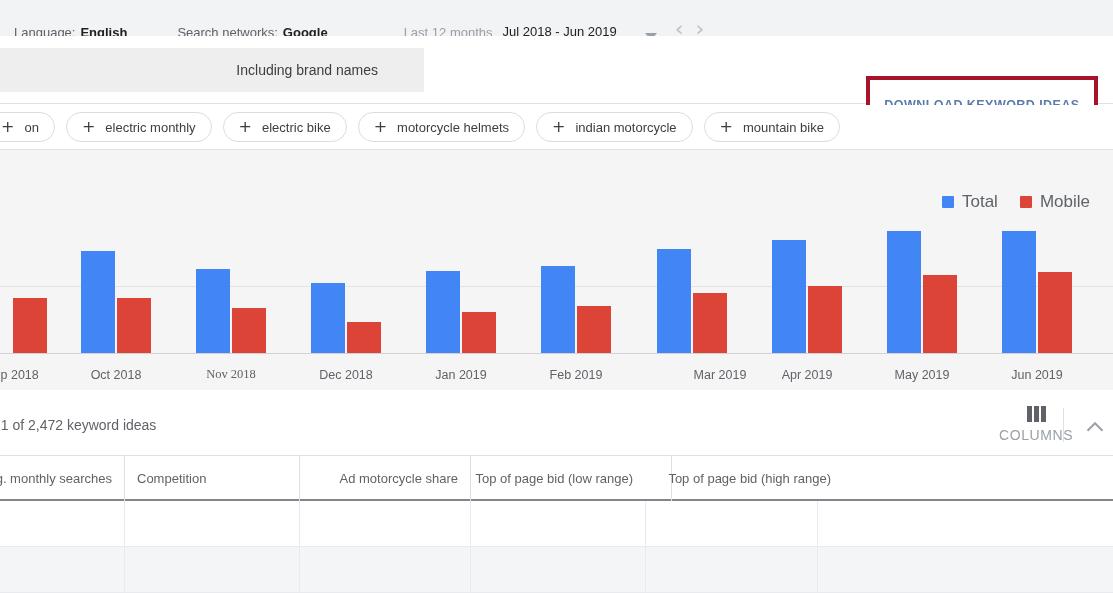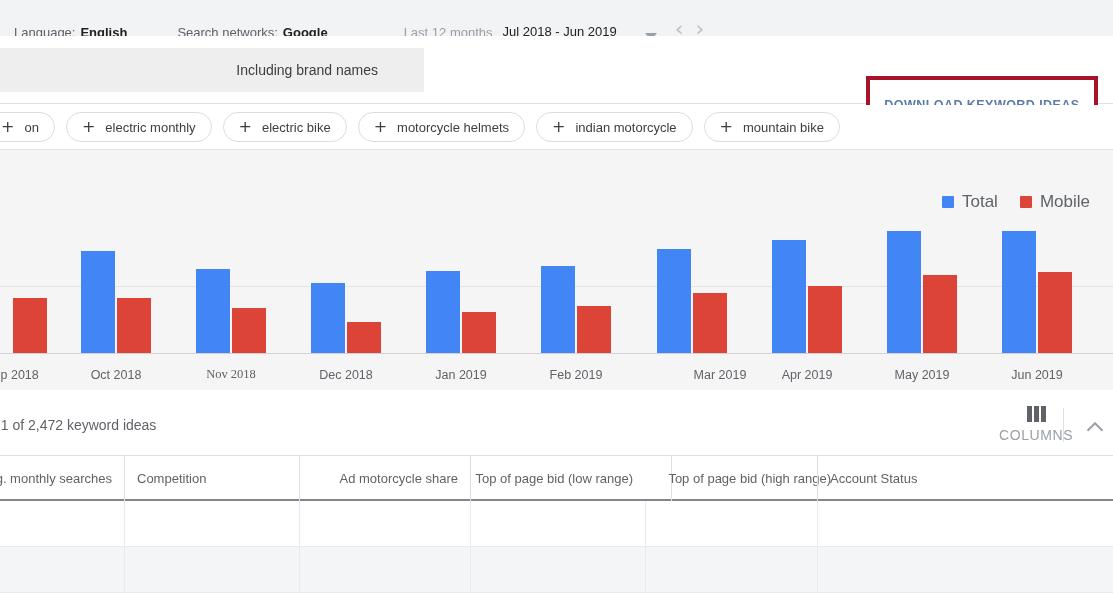--- a/index.html
+++ b/index.html
@@ -288,21 +288,20 @@
   </svg>
 </div>
 
 <div class="table">
   <div class="thead" id="thead">
       <div class="th right noborder" style="left: 0px; width: 124px;">vg. monthly searches</div>
       <div class="th" style="left: 124px; width: 175px;">Competition</div>
       <div class="th right" style="left: 299px; width: 171px;">Ad motorcycle share</div>
       <div class="th right" style="left: 470px; width: 175px; padding-left: 44px;">Top of page bid (low range)</div>
       <div class="th right" style="left: 631px; width: 172px; margin-left: 40px;">Top of page bid (high range)</div>
-      <div class="th" style="left: 817px; width: 296px;">Account Status</div>
     </div>
   <div id="tbody">
       <div class="trow">
         <div class="cell" style="left: 0px; width: 124px; border-left: 0px;"></div>
         <div class="cell" style="left: 124px; width: 175px;"></div>
         <div class="cell" style="left: 299px; width: 171px;"></div>
         <div class="cell" style="left: 470px; width: 175px;"></div>
         <div class="cell" style="left: 645px; width: 172px;"></div>
         <div class="cell" style="left: 817px; width: 296px;"></div>
       </div>

